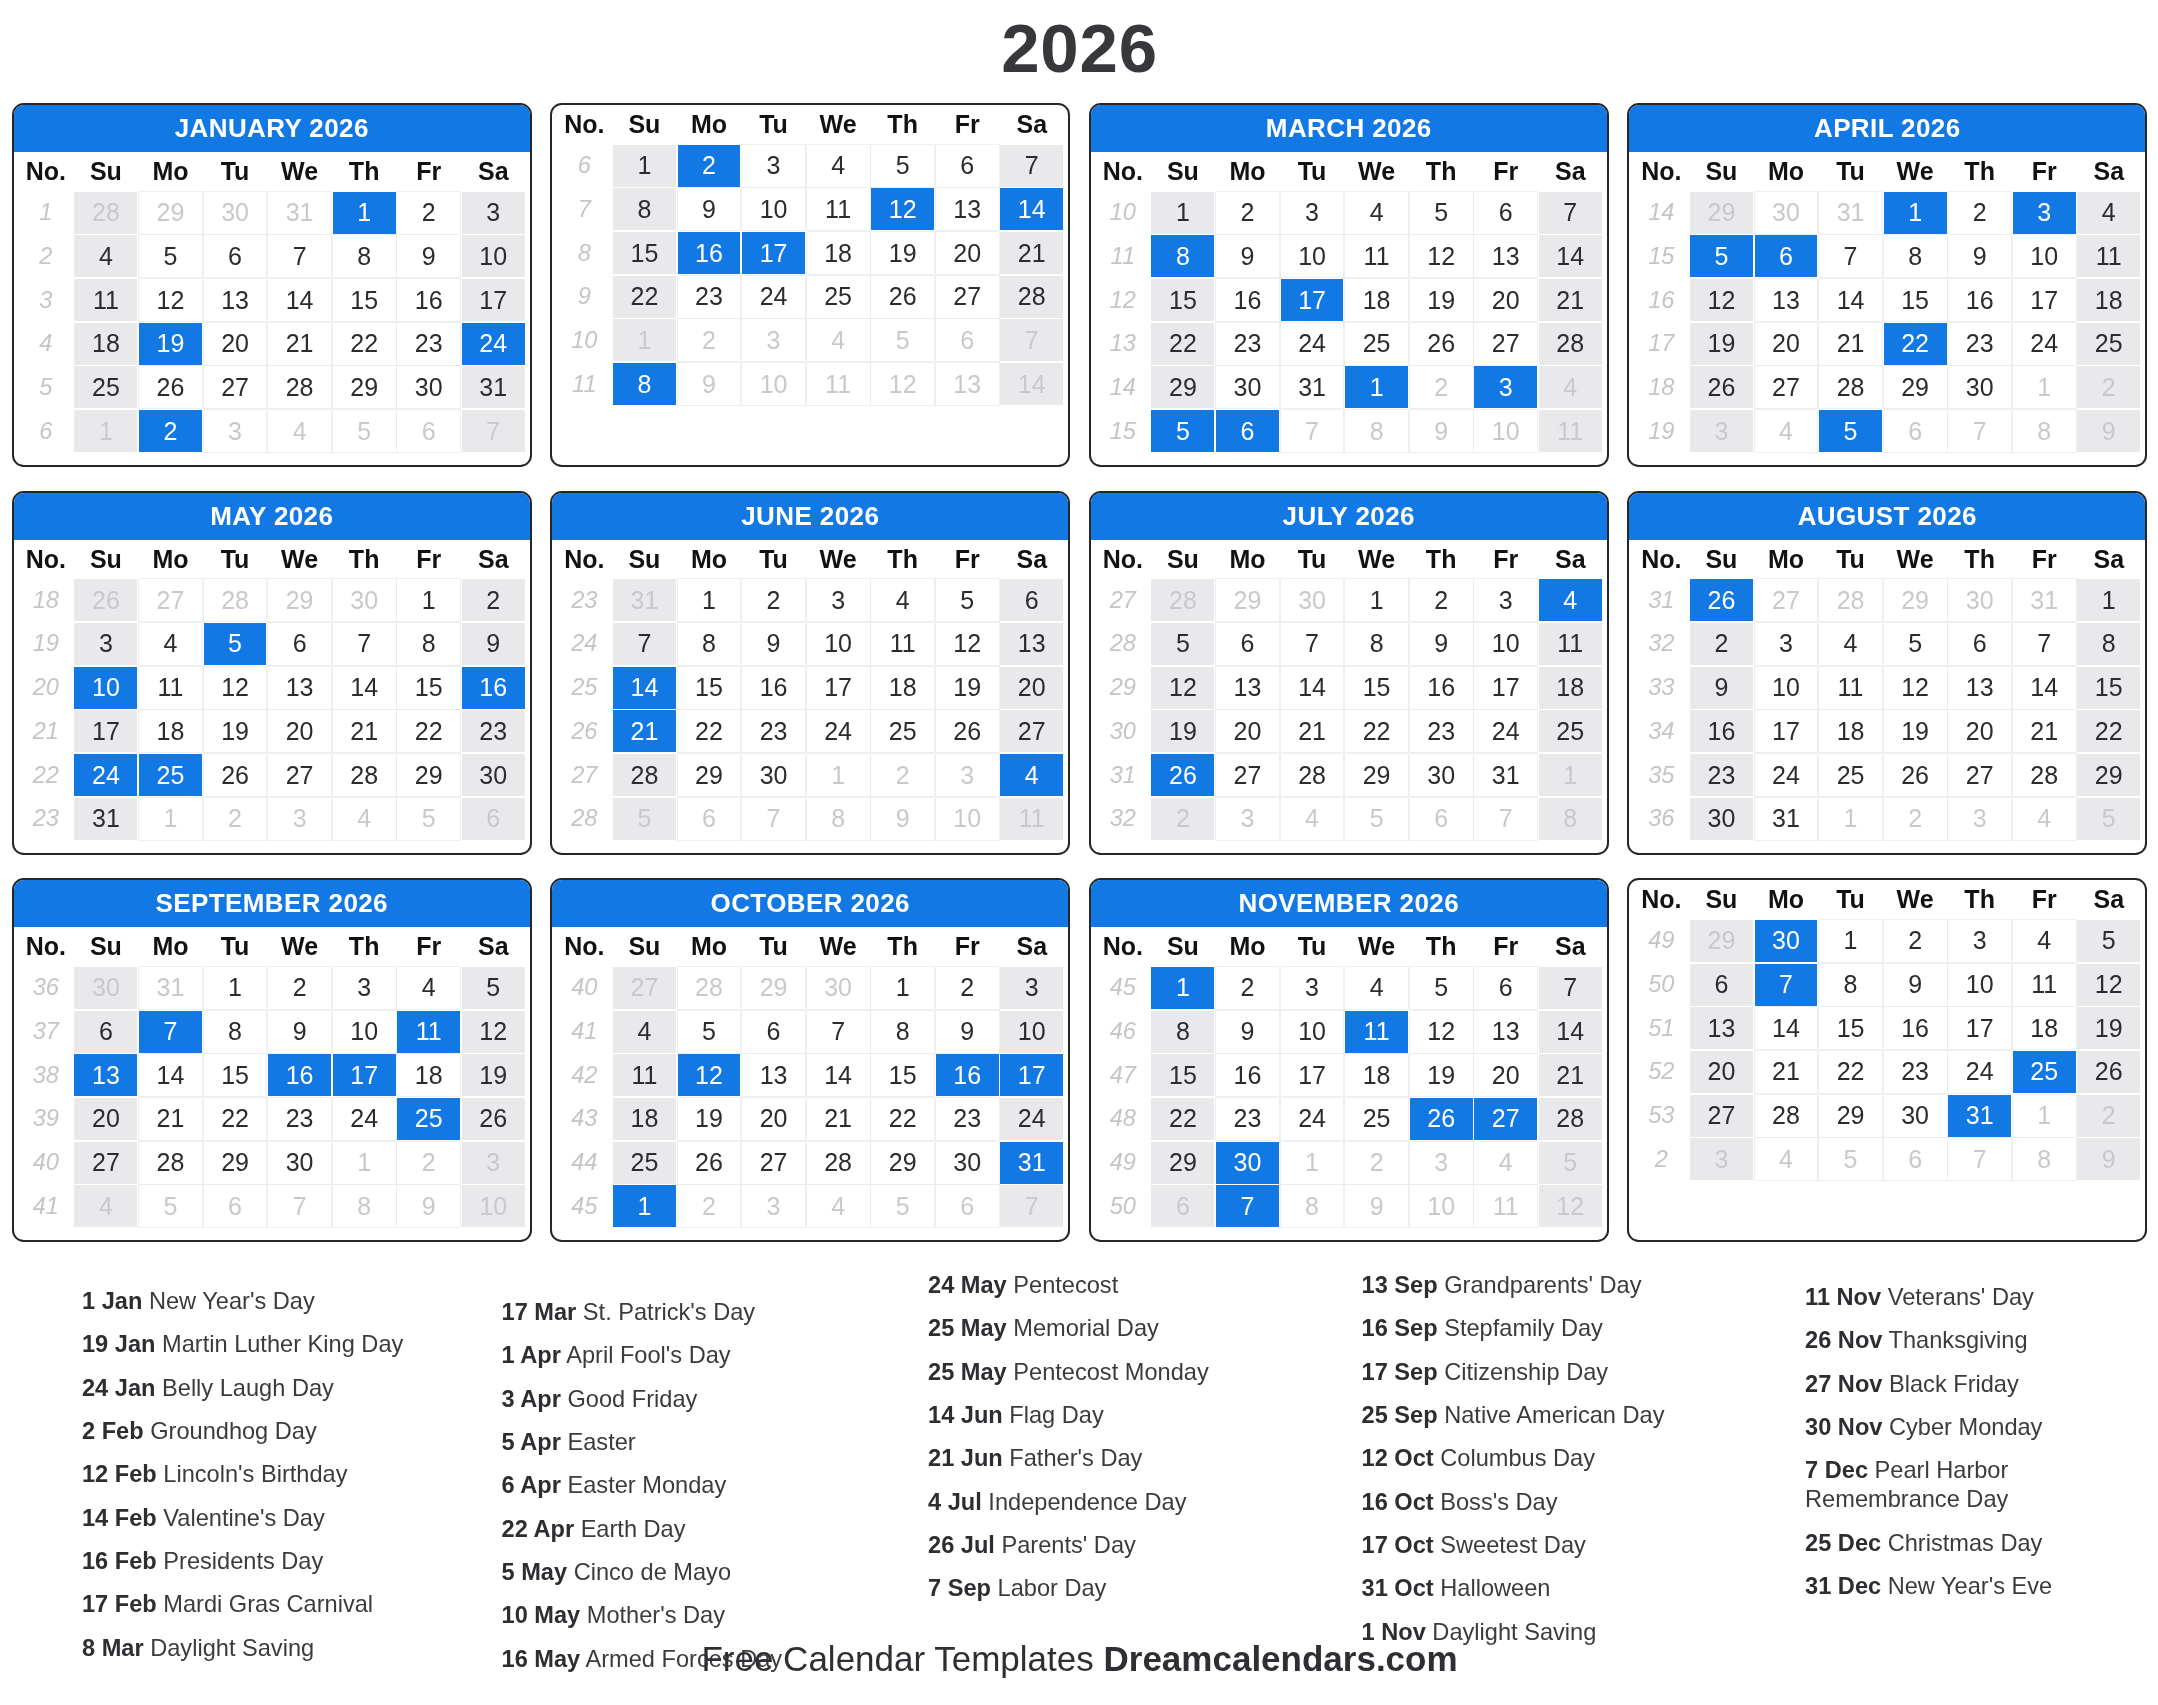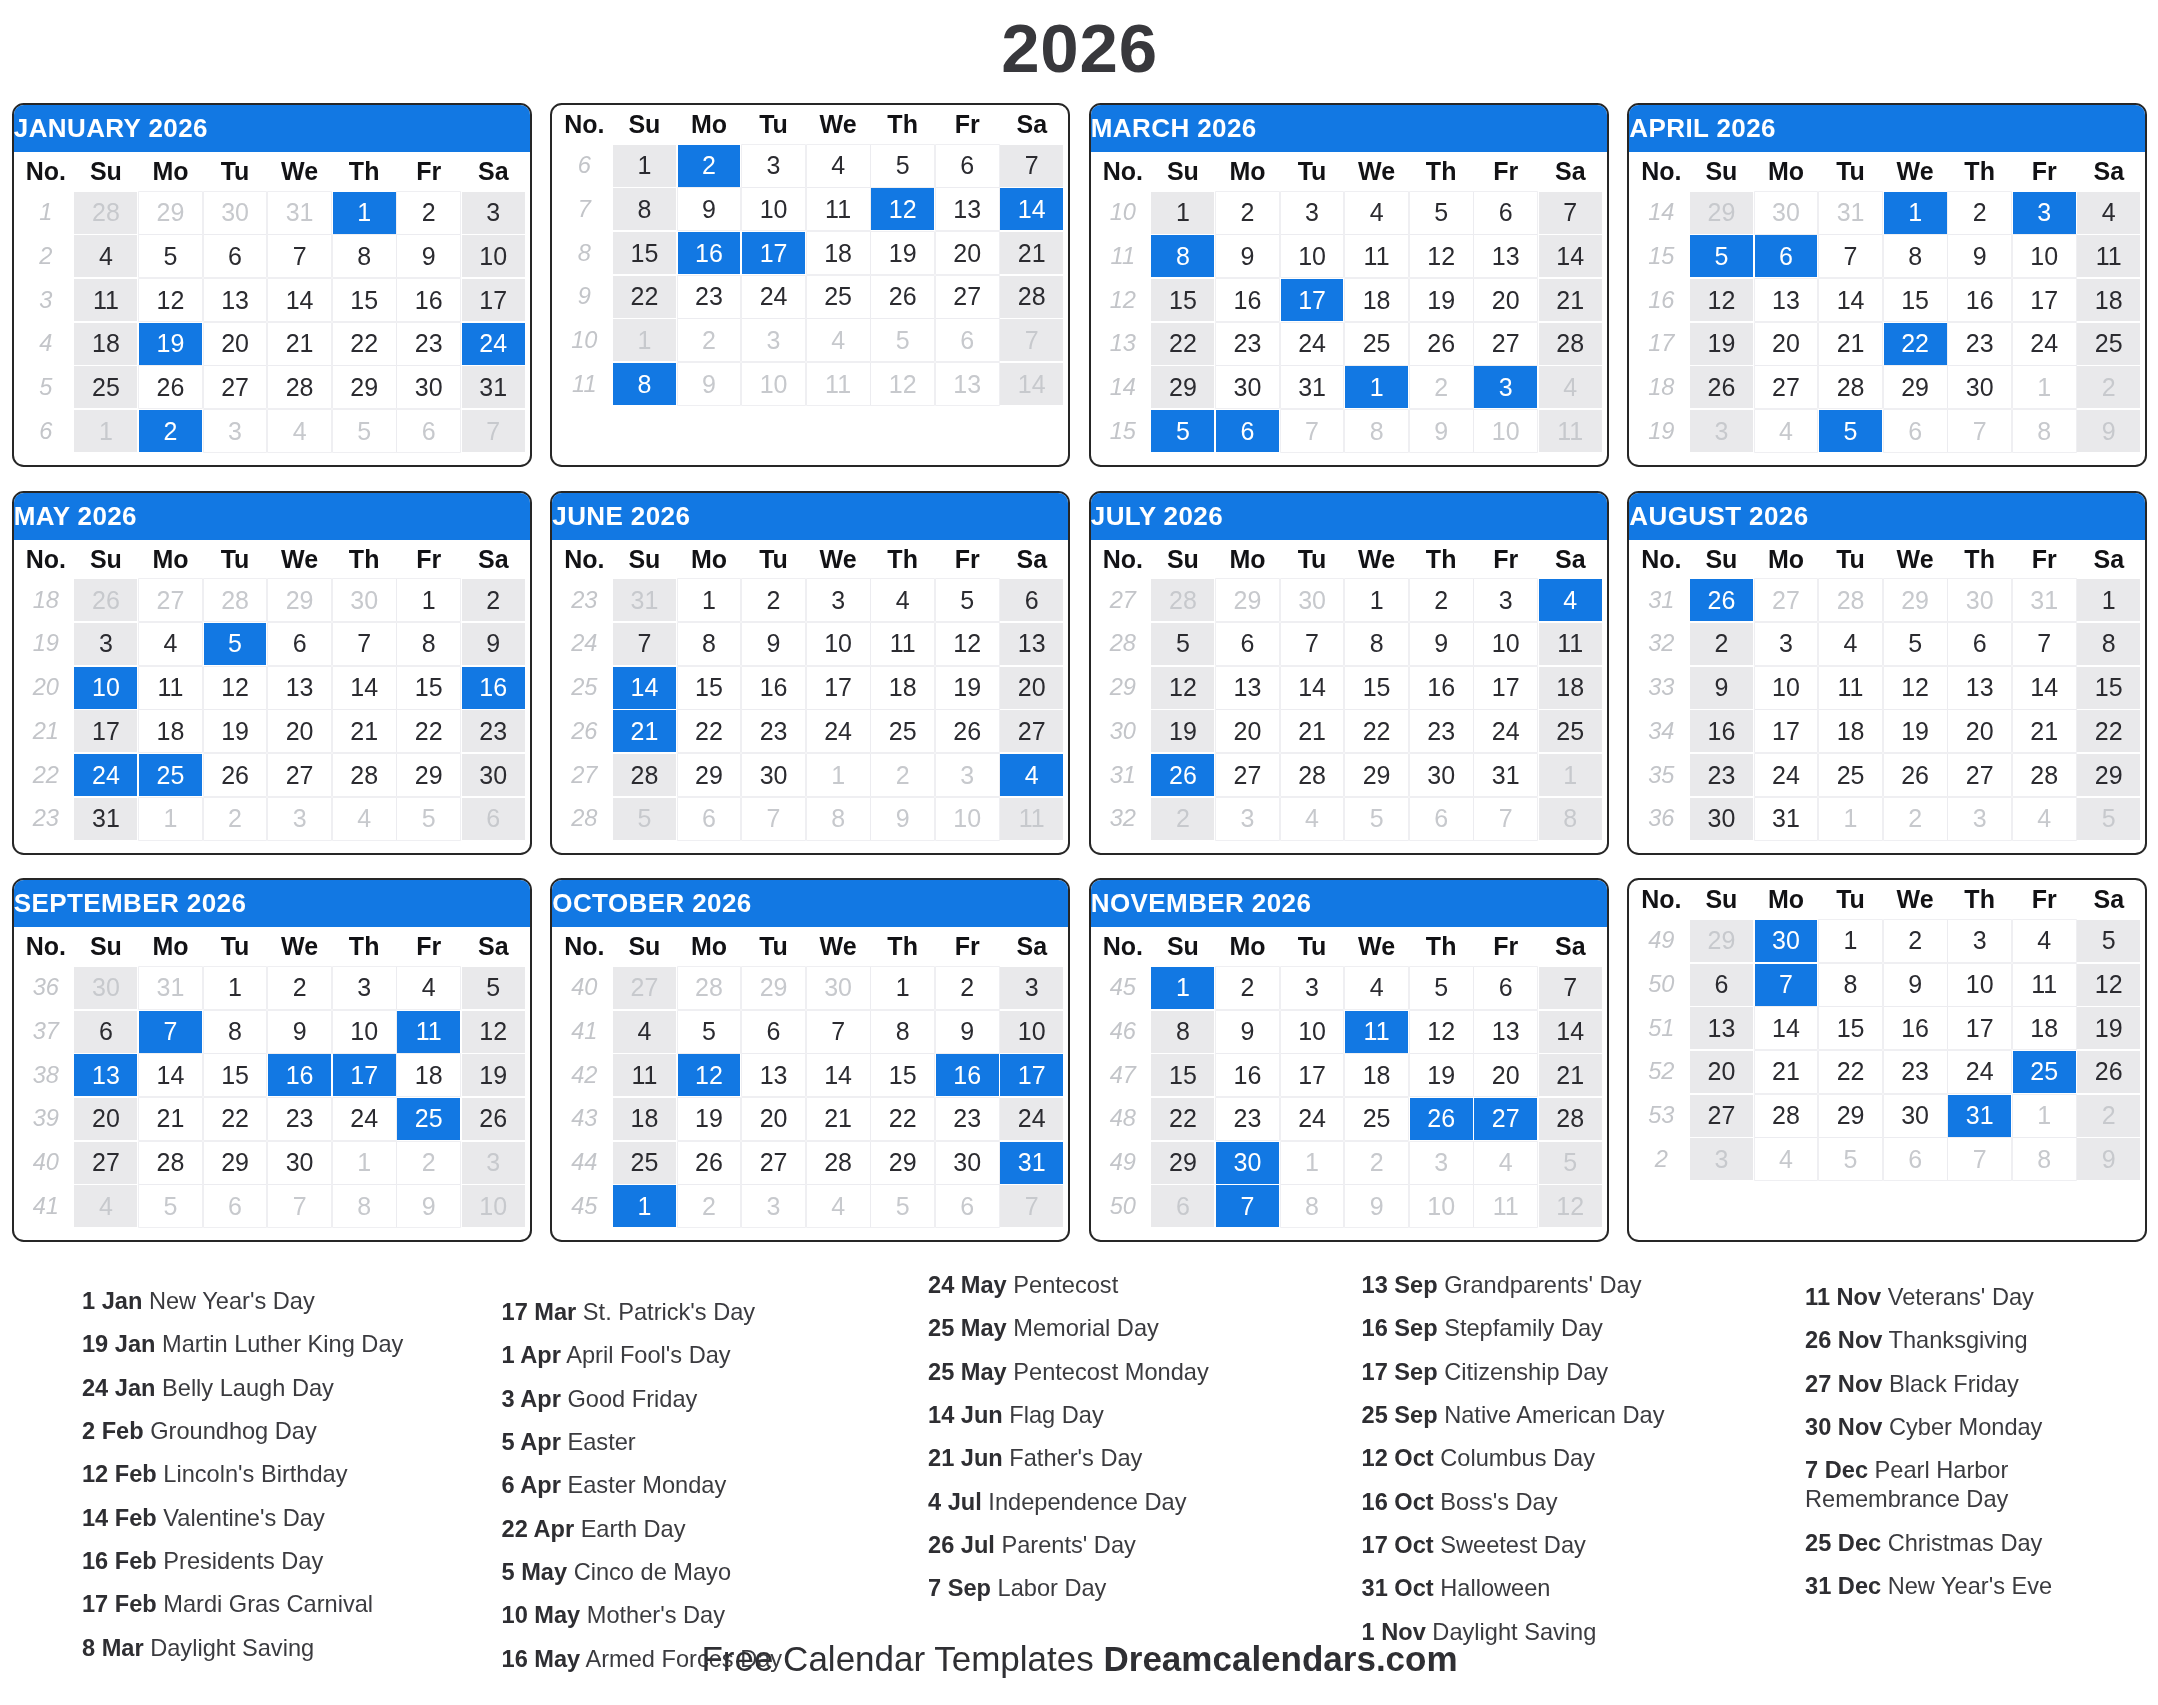--- a/index.html
+++ b/index.html
@@ -15,21 +15,21 @@
   .months-grid{
     display:grid;grid-template-columns:repeat(4,1fr);
     gap:23.6px 18.6px;padding:0 11.8px;
   }
   .month-panel{
     border:2.5px solid #262626;border-radius:11.8px;overflow:hidden;
     background:#fff;height:364px;box-sizing:border-box;
   }
   .month-title{
     background:var(--accent,#1278e3);color:#fff;font-weight:bold;
-    font-size:26px;text-align:left;line-height:47px;height:47px;
+    font-size:26px;text-align:center;line-height:47px;height:47px;
     letter-spacing:0.4px;
   }
   .month-grid{
     display:grid;grid-template-columns:54px repeat(7,1fr);
     grid-template-rows:37px repeat(6,42px);
     gap:1.7px;padding:1px 5px 5px;box-sizing:border-box;
   }
   .dow{
     display:flex;align-items:center;justify-content:center;
     font-weight:bold;font-size:25px;color:#121215;background:#fff;

